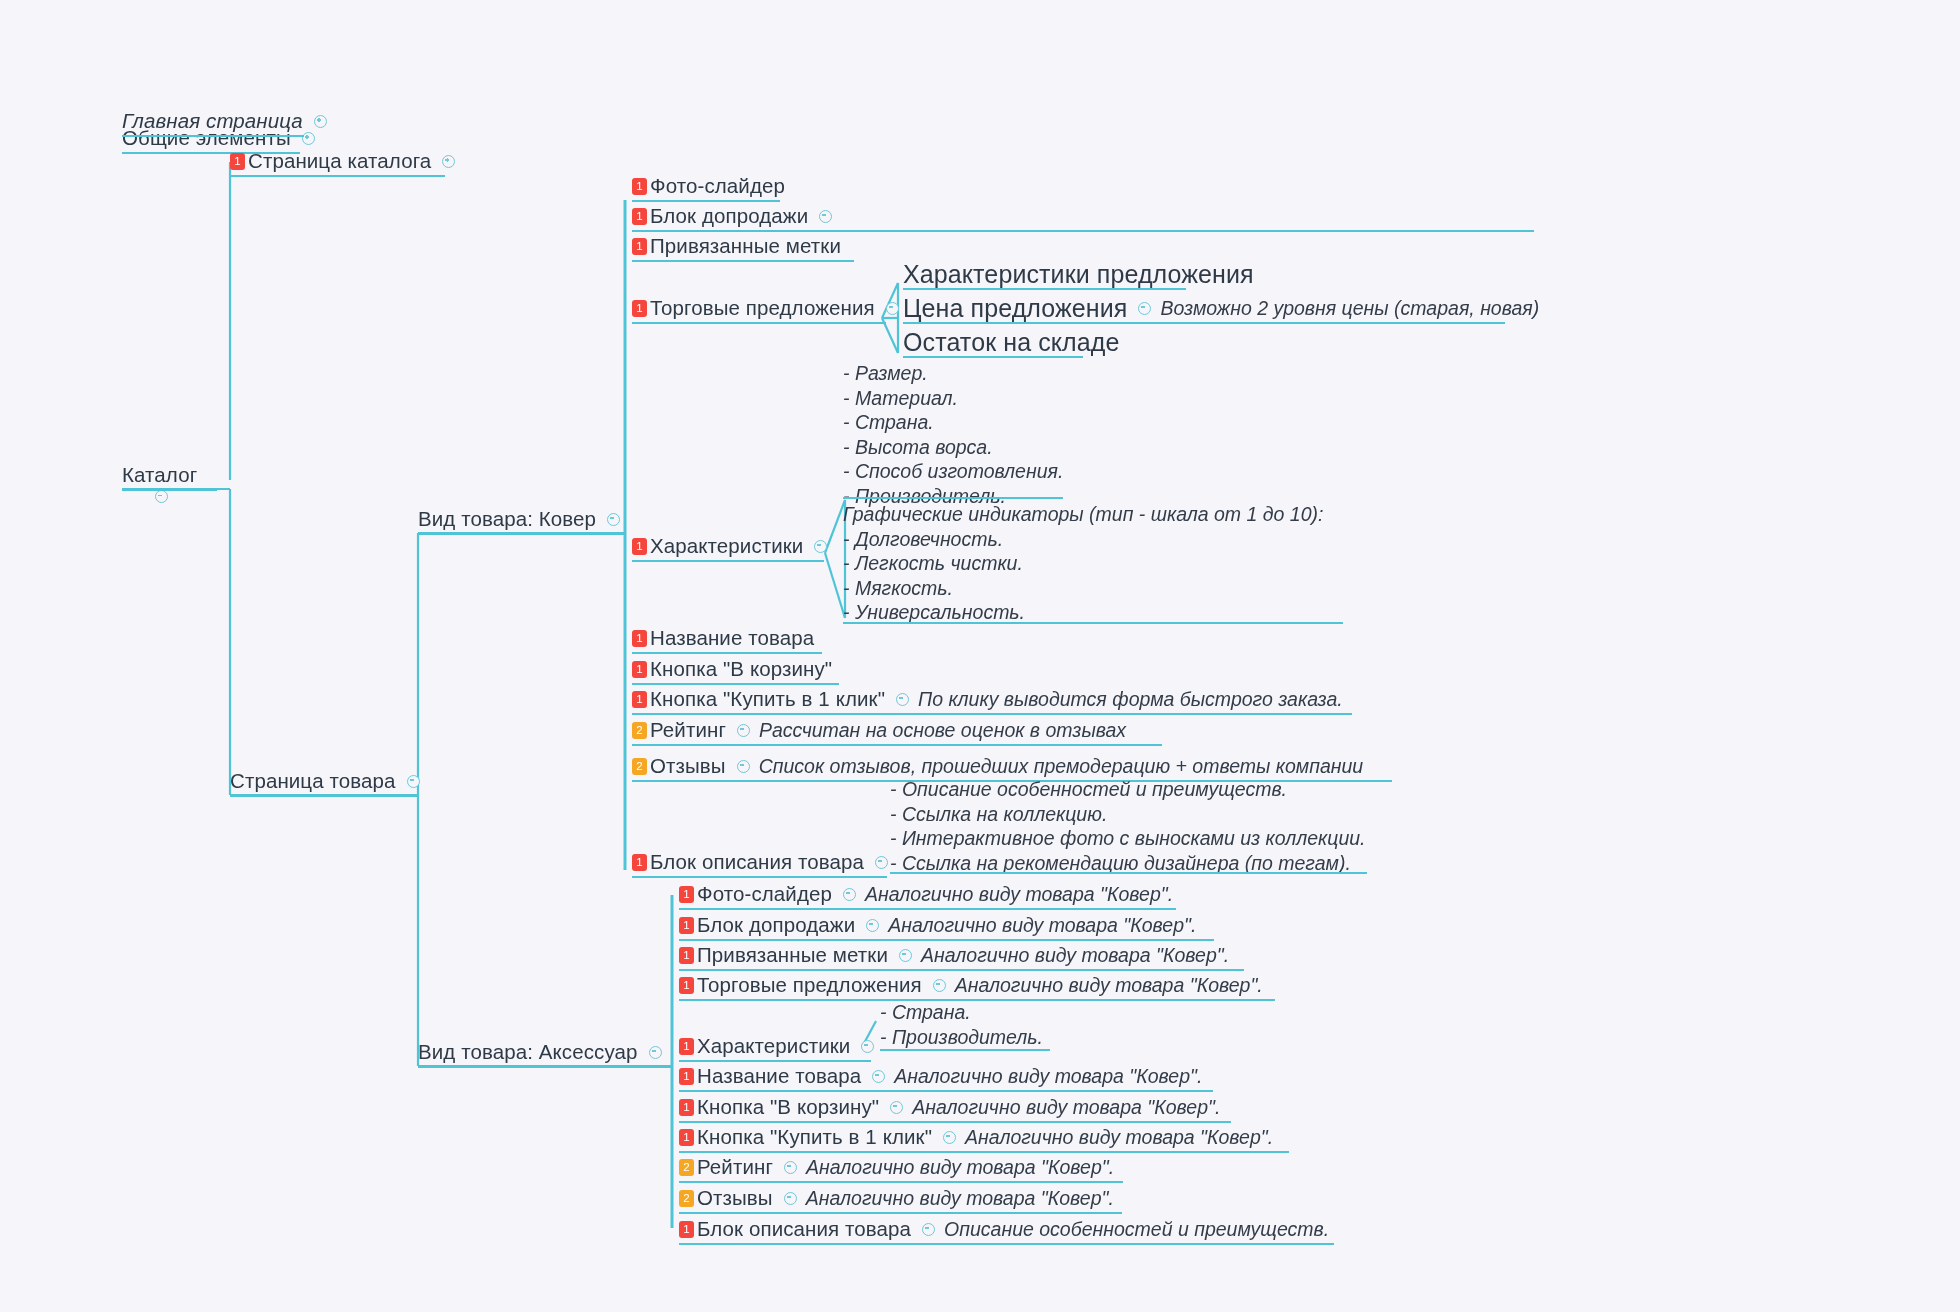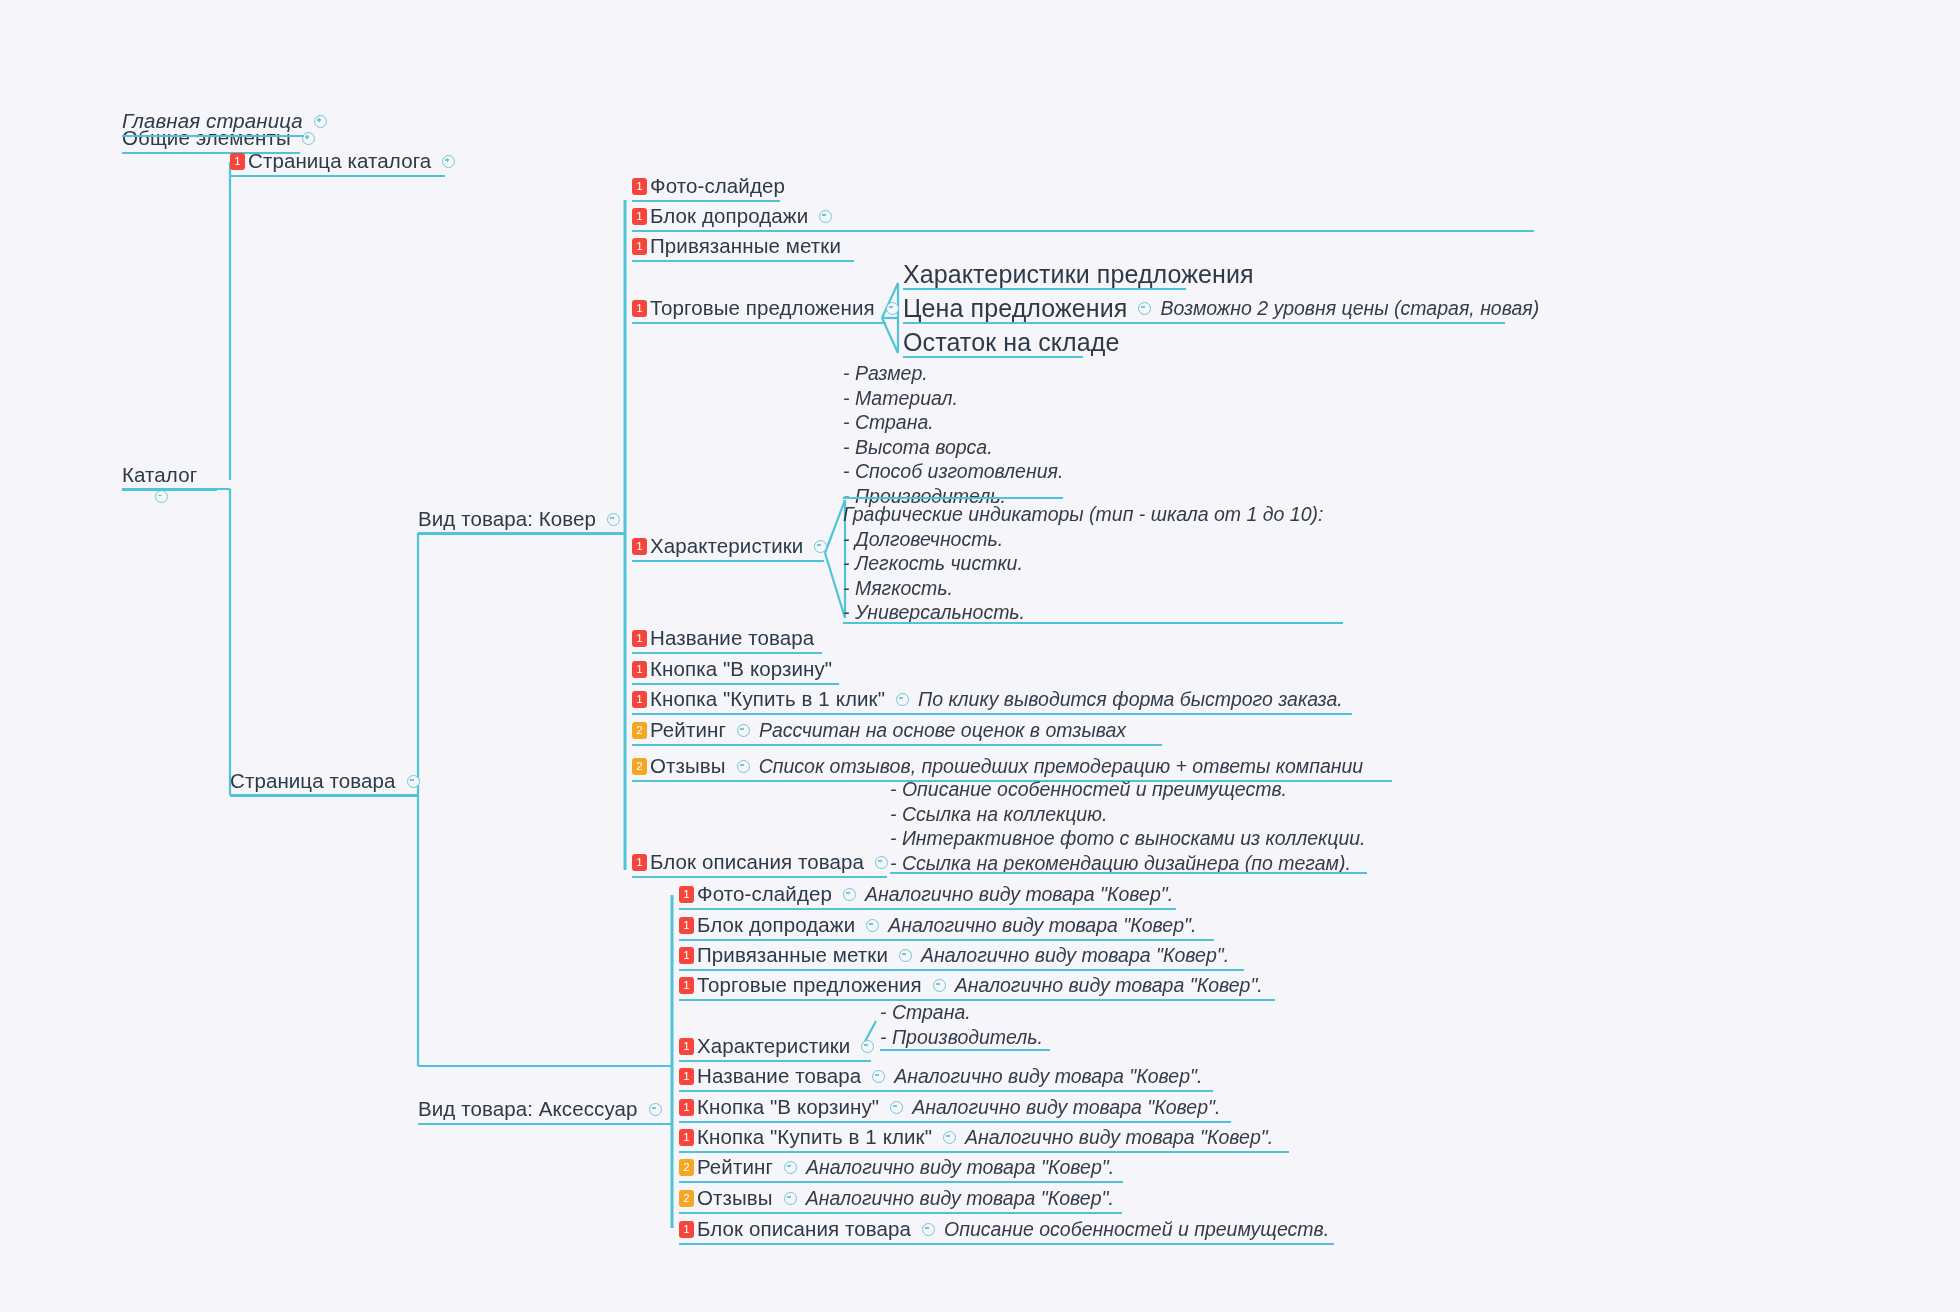--- a/index.html
+++ b/index.html
@@ -158,21 +158,21 @@
     <span class="toggle"></span>
     <span class="under" style="width:188px;"></span>
   </div>
 
   <div class="node" style="left:418px;top:504px;">
     <span class="txt">Вид товара: Ковер</span>
     <span class="toggle"></span>
     <span class="under" style="width:207px;"></span>
   </div>
 
-  <div class="node" style="left:418px;top:1094px;">
+  <div class="node" style="left:418px;top:1037px;">
     <span class="txt">Вид товара: Аксессуар</span>
     <span class="toggle"></span>
     <span class="under" style="width:254px;"></span>
   </div>
 
   <div class="node" style="left:632px;top:171px;">
     <span class="badge p1">1</span>
     <span class="txt">Фото-слайдер</span>
     <span class="under" style="width:148px;"></span>
   </div>

